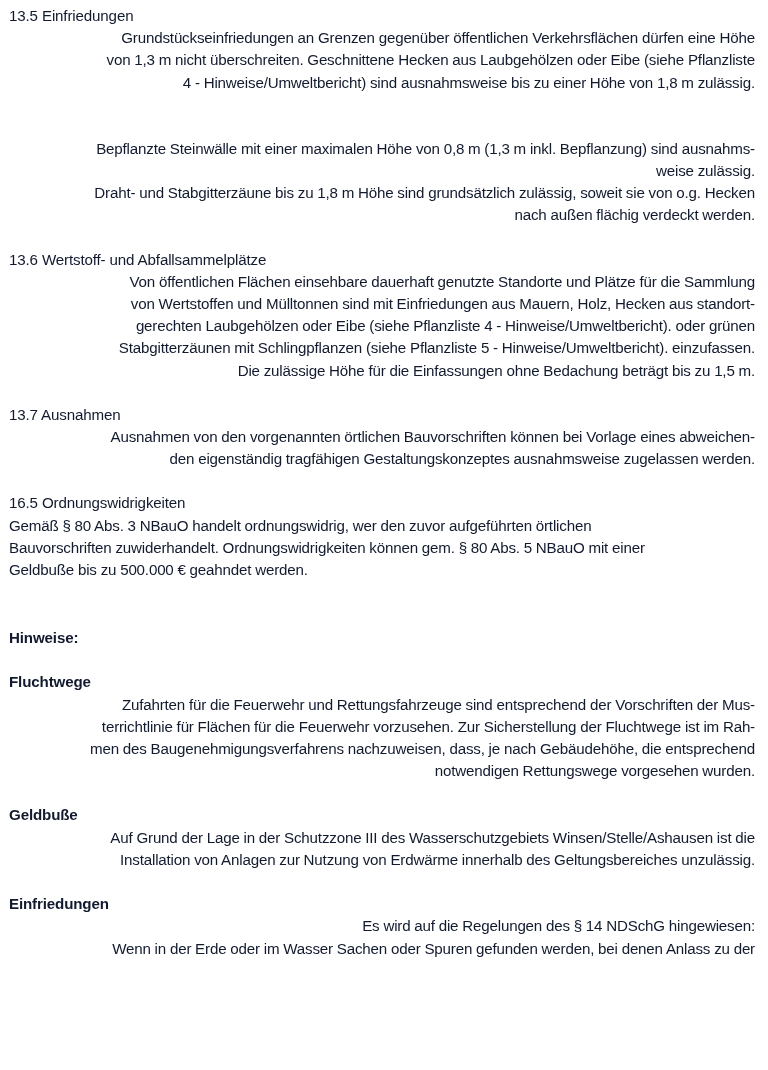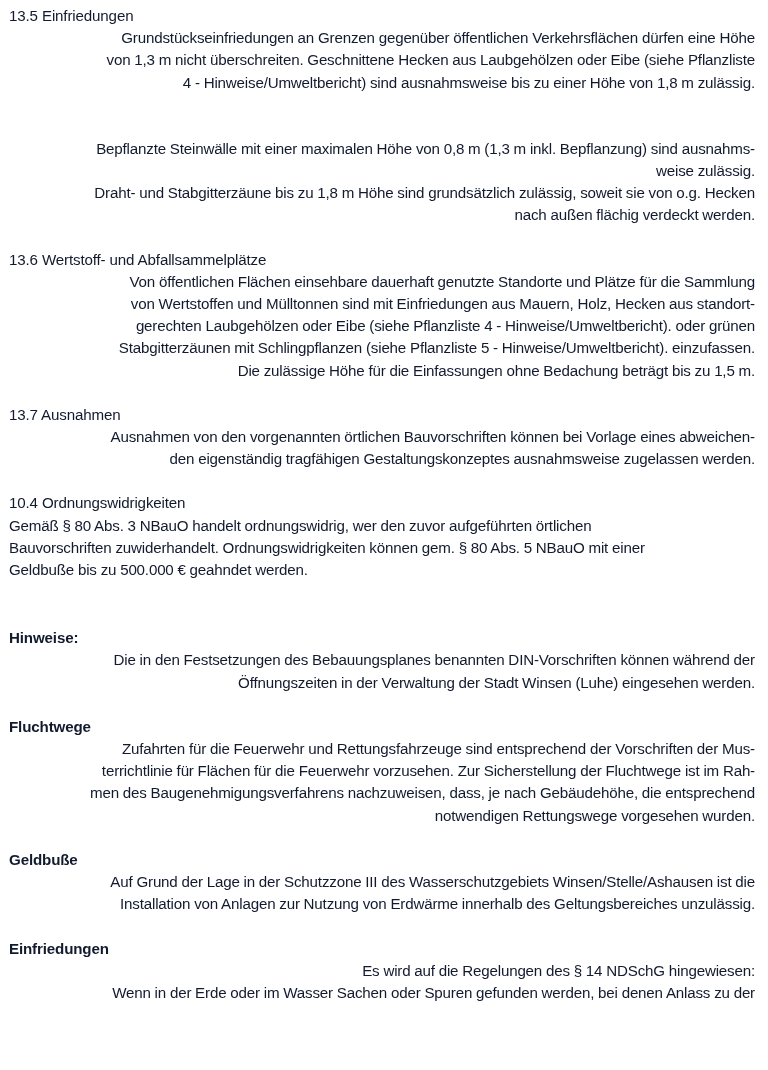--- a/index.html
+++ b/index.html
@@ -123,37 +123,33 @@
       <p class="heading" style="display: inline-block; transform-origin: left top; transform: scaleX(0.9973);">13.7 Ausnahmen</p>
       <p class="para">
         <span class="ln" style="display: inline-block; transform-origin: left top; transform: scaleX(0.9973); width: 748px;">Ausnahmen von den vorgenannten örtlichen Bauvorschriften können bei Vorlage eines abweichen-</span>
         <span class="ln" style="display: inline-block; transform-origin: left top; transform: scaleX(0.9973); width: 748px;">den eigenständig tragfähigen Gestaltungskonzeptes ausnahmsweise zugelassen werden.</span>
       </p>
     </div>
 
     <div class="spacer"></div>
 
     <div class="section">
-      <p class="heading" style="display: inline-block; transform-origin: left top; transform: scaleX(0.9973);">10.4 Ordnungswidrigkeiten</p>
+      <p class="heading" style="display: inline-block; transform-origin: left top; transform: scaleX(0.9973);">16.5 Ordnungswidrigkeiten</p>
       <p class="para justify">
         <span class="ln stretch" style="display: inline-block; transform-origin: left top; transform: scaleX(0.9973); width: 748px;">Gemäß § 80 Abs. 3 NBauO handelt ordnungswidrig, wer den zuvor aufgeführten örtlichen</span>
         <span class="ln" style="display: inline-block; transform-origin: left top; transform: scaleX(0.9973); width: 748px;">Bauvorschriften zuwiderhandelt. Ordnungswidrigkeiten können gem. § 80 Abs. 5 NBauO mit einer</span>
         <span class="ln" style="display: inline-block; transform-origin: left top; transform: scaleX(0.9973); width: 748px;">Geldbuße bis zu 500.000 € geahndet werden.</span>
       </p>
     </div>
 
     <div class="spacer"></div>
     <div class="spacer-lg"></div>
 
     <div class="section">
       <p class="heading-bold" style="display: inline-block; transform-origin: left top; transform: scaleX(0.9973);">Hinweise:</p>
-      <p class="para">
-        <span class="ln" style="display: inline-block; transform-origin: left top; transform: scaleX(0.9973); width: 748px;">Die in den Festsetzungen des Bebauungsplanes benannten DIN-Vorschriften können während der</span>
-        <span class="ln" style="display: inline-block; transform-origin: left top; transform: scaleX(0.9973); width: 748px;">Öffnungszeiten in der Verwaltung der Stadt Winsen (Luhe) eingesehen werden.</span>
-      </p>
     </div>
 
     <div class="spacer"></div>
 
     <div class="section">
       <p class="heading-bold" style="display: inline-block; transform-origin: left top; transform: scaleX(0.9973);">Fluchtwege</p>
       <p class="para">
         <span class="ln" style="display: inline-block; transform-origin: left top; transform: scaleX(0.9973); width: 748px;">Zufahrten für die Feuerwehr und Rettungsfahrzeuge sind entsprechend der Vorschriften der Mus-</span>
         <span class="ln" style="display: inline-block; transform-origin: left top; transform: scaleX(0.9973); width: 748px;">terrichtlinie für Flächen für die Feuerwehr vorzusehen. Zur Sicherstellung der Fluchtwege ist im Rah-</span>
         <span class="ln" style="display: inline-block; transform-origin: left top; transform: scaleX(0.9973); width: 748px;">men des Baugenehmigungsverfahrens nachzuweisen, dass, je nach Gebäudehöhe, die entsprechend</span>

